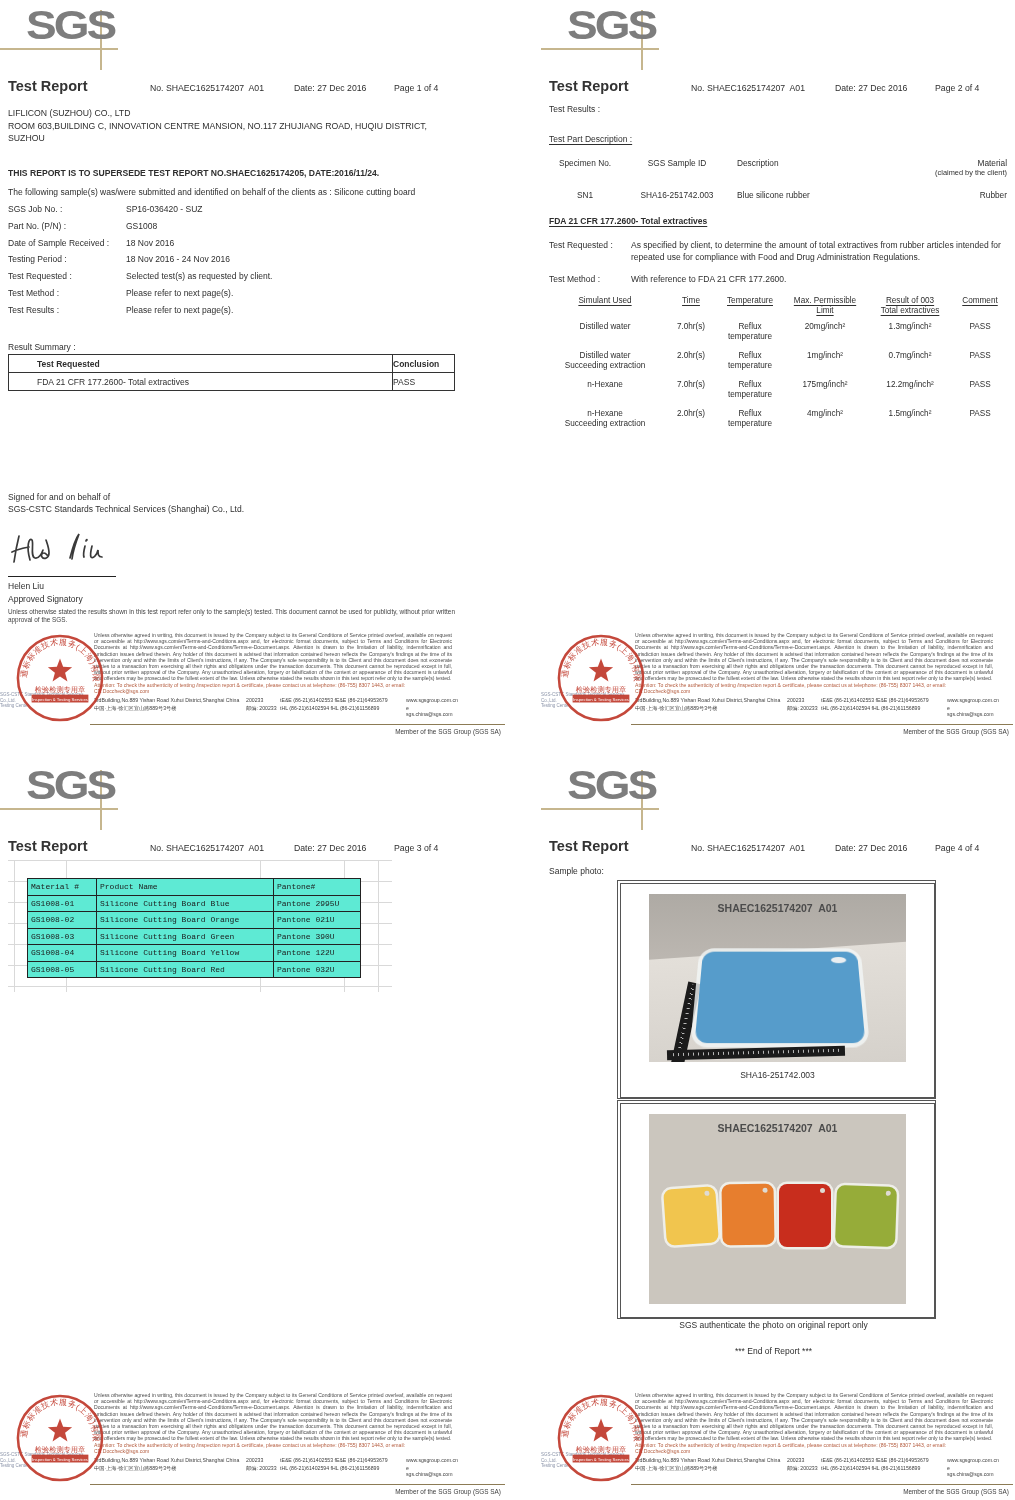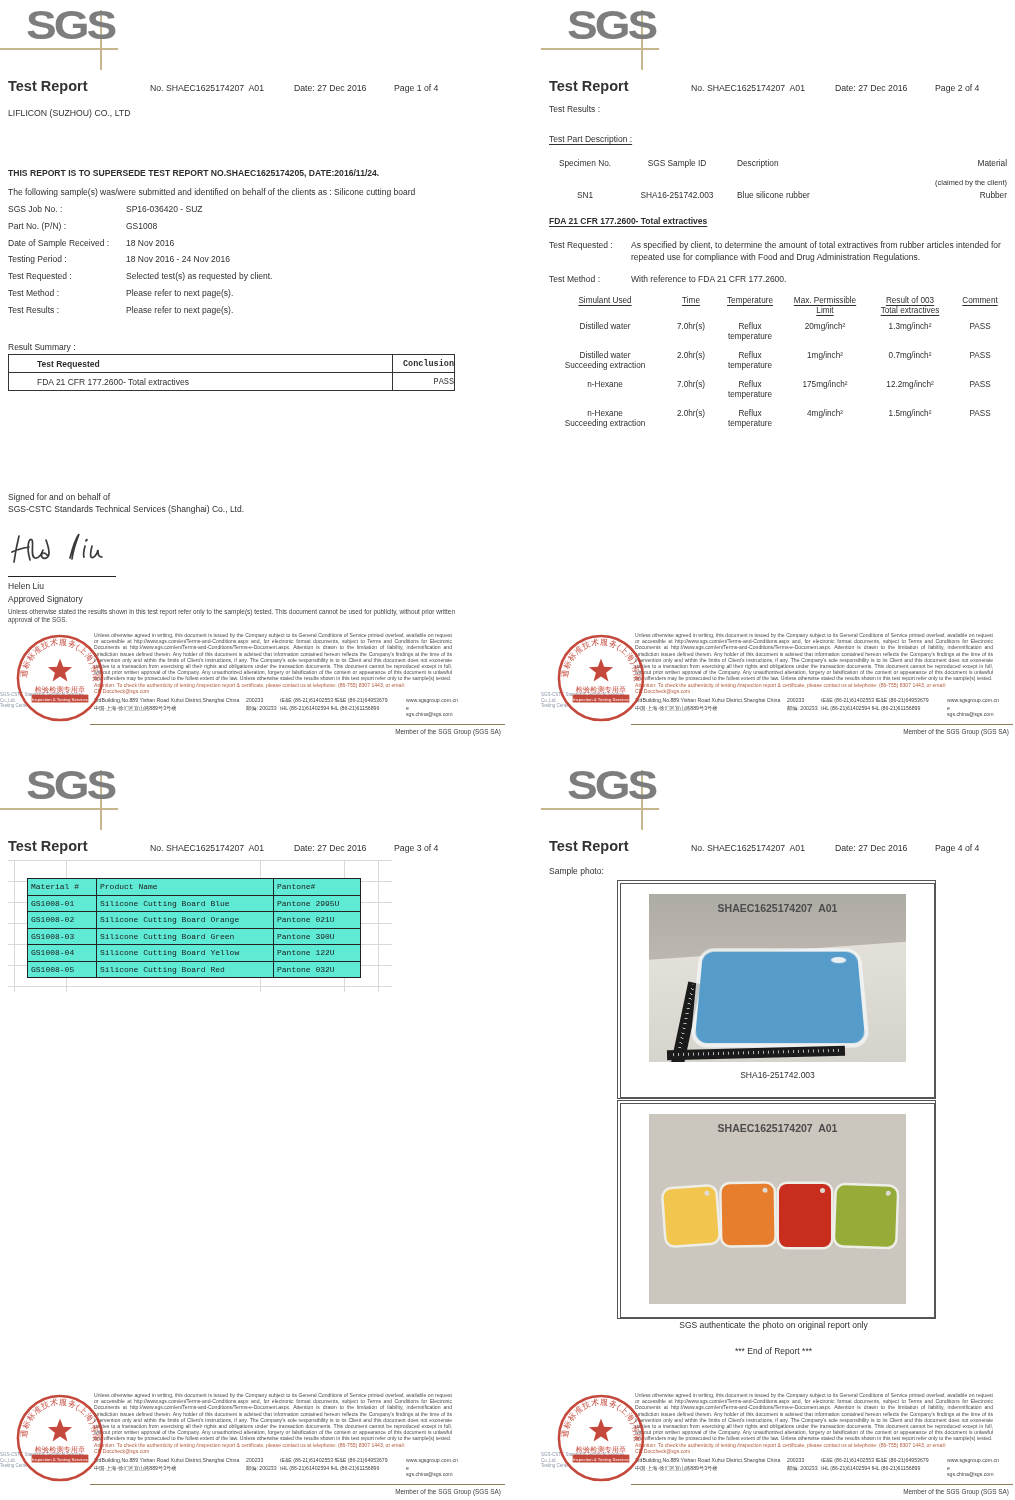--- a/index.html
+++ b/index.html
@@ -32,37 +32,37 @@
   .p1-addr{position:absolute;top:121px;left:8px;width:446px;font-size:8.7px;line-height:11.5px;}
   .p1-supersede{position:absolute;top:168px;left:8px;font-size:8.6px;font-weight:bold;}
   .p1-intro{position:absolute;top:187px;left:8px;font-size:8.5px;}
   .p1-fields{position:absolute;top:204px;left:8px;right:8px;}
   .field{display:flex;height:16.8px;font-size:8.5px;}
   .field .fl{width:118px;flex:none;}
   .p1-rslabel{position:absolute;top:342px;left:8px;font-size:8.5px;}
   .sum-table{position:absolute;top:354px;left:8px;width:447px;border-collapse:collapse;}
   .sum-table td{border:1.4px solid #333;font-size:8.5px;height:17px;padding:0;}
   .sum-table .c1{padding-left:28px;width:355px;}
-  .sum-table .c2{text-align:right;font-family:Liberation Mono, monospace;}
+  .sum-table .c2{text-align:left;}
   .p1-signed{position:absolute;top:492px;left:8px;font-size:8.5px;line-height:11.5px;}
   .p1-sig{position:absolute;top:528px;left:6px;}
   .p1-sigline{position:absolute;top:576px;left:8px;width:108px;border-top:1.6px solid #222;}
   .p1-name{position:absolute;top:581px;left:8px;font-size:8.5px;}
   .p1-title{position:absolute;top:594px;left:8px;font-size:8.5px;}
   .p1-note{position:absolute;top:608px;left:8px;width:452px;font-size:6.4px;line-height:8px;color:#444;}
 
   
   .p2-results{position:absolute;top:104px;left:8px;font-size:8.5px;}
   .p2-partdesc{position:absolute;top:134px;left:8px;font-size:8.5px;}
   .p2-part{position:absolute;top:158px;left:8px;right:8px;height:58px;font-size:8.3px;}
   .p2-part .ph1{position:absolute;left:0;width:72px;text-align:center;}
   .p2-part .ph2{position:absolute;left:78px;width:100px;text-align:center;}
   .p2-part .ph3{position:absolute;left:188px;}
   .p2-part .ph4{position:absolute;right:0;width:118px;text-align:right;}
-  .p2-part .ph4 .sub{font-size:7.4px;margin-top:10px;white-space:nowrap;}
+  .p2-part .ph4 .sub{font-size:7.4px;margin-top:0;white-space:nowrap;}
   .p2-part .rowv{top:32px;}
   .p2-section{position:absolute;top:216px;left:8px;font-size:8.5px;font-weight:bold;}
   .p2-block{position:absolute;left:8px;right:4px;font-size:8.5px;line-height:11.5px;}
   .p2-block .lbl{position:absolute;left:0;top:0;}
   .p2-block .txt{margin-left:82px;width:378px;}
   .res-table{position:absolute;top:296px;left:4px;border-collapse:collapse;table-layout:fixed;}
   .res-table td,.res-table th{font-size:8.2px;font-weight:normal;text-align:center;vertical-align:top;
       padding:0 0 9px 0;line-height:10px;}
   .res-table th{padding-bottom:6px;}
   .res-table .w1{width:120px;} .res-table .w2{width:52px;} .res-table .w3{width:66px;}
@@ -145,20 +145,21 @@
     <span class="logo-vline"></span>
     <span class="sgs-text">SGS</span>
   </div>
   <div class="hdr">
     <span class="hdr-title">Test Report</span>
     <span class="hdr-no">No. SHAEC1625174207  A01</span>
     <span class="hdr-date">Date: 27 Dec 2016</span>
     <span class="hdr-page">Page 1 of 4</span>
   </div>
   <div class="p1-company">LIFLICON (SUZHOU) CO., LTD</div>
+  <div class="p1-addr">ROOM 603,BUILDING C, INNOVATION CENTRE MANSION, NO.117 ZHUJIANG ROAD, HUQIU DISTRICT, SUZHOU</div>
   <div class="p1-supersede">THIS REPORT IS TO SUPERSEDE TEST REPORT NO.SHAEC1625174205, DATE:2016/11/24.</div>
   <div class="p1-intro">The following sample(s) was/were submitted and identified on behalf of the clients as : Silicone cutting board</div>
   <div class="p1-fields">
     <div class="field">
         <span class="fl">SGS Job No. :</span>
         <span class="fv">SP16-036420 - SUZ</span>
       </div>
     <div class="field">
         <span class="fl">Part No. (P/N) :</span>
         <span class="fv">GS1008</span>

